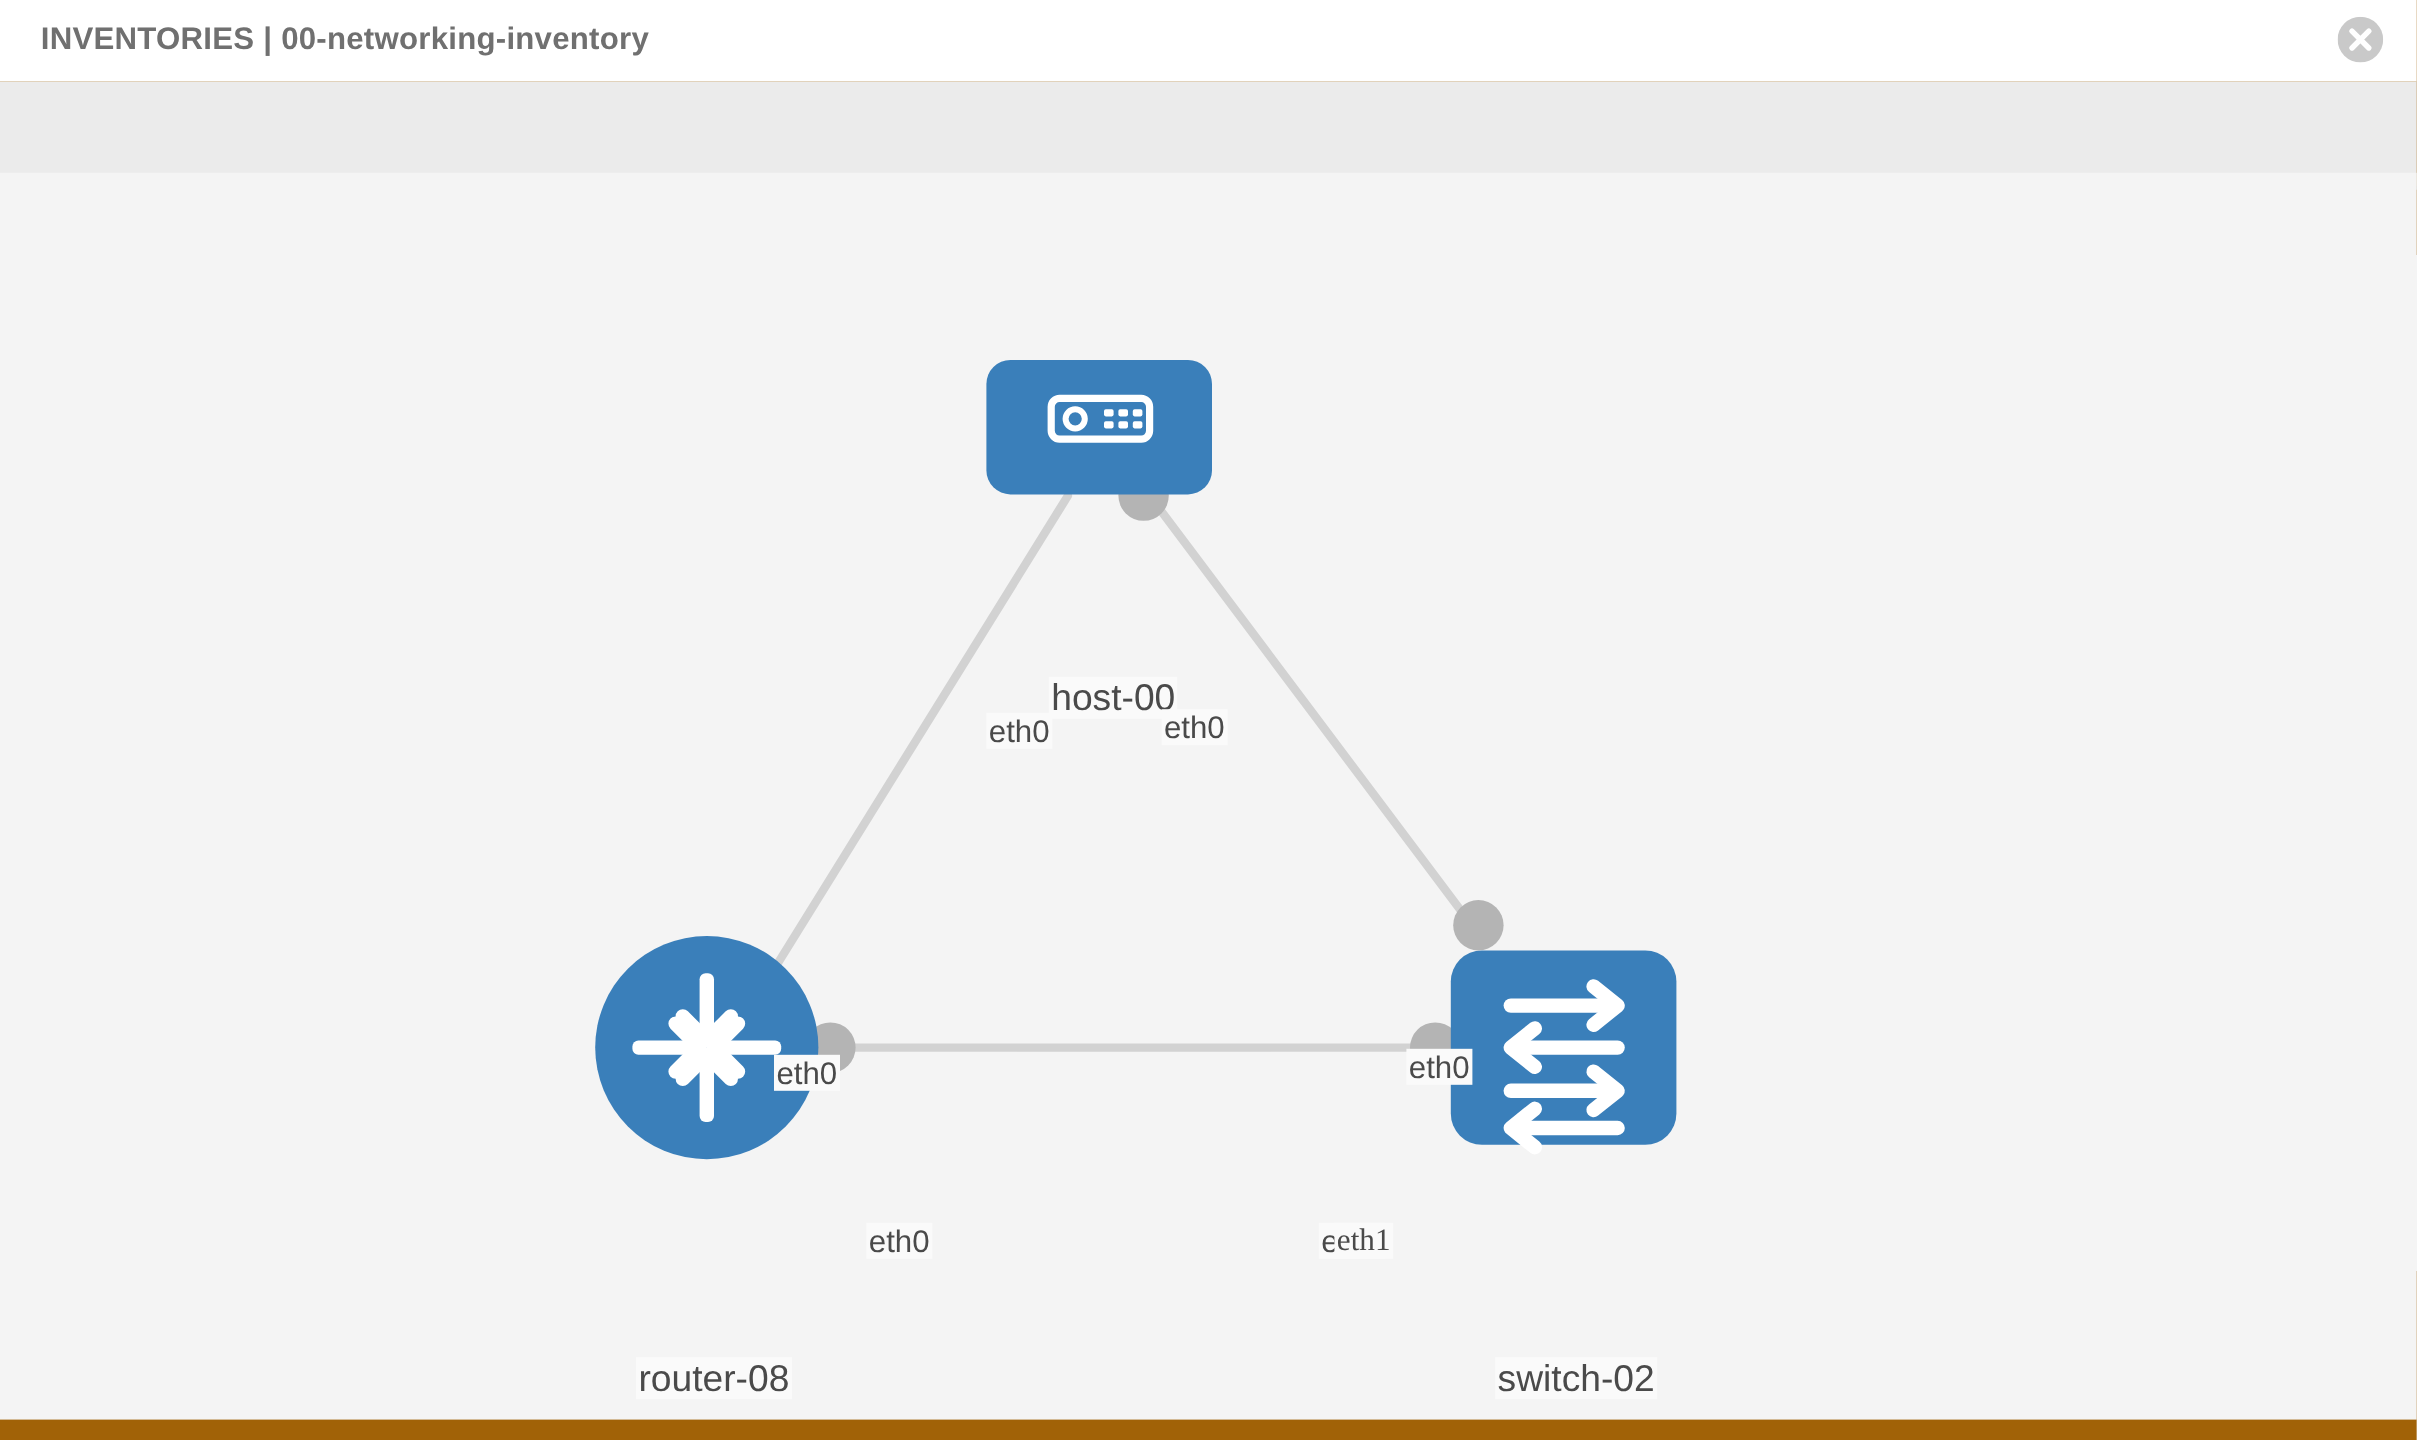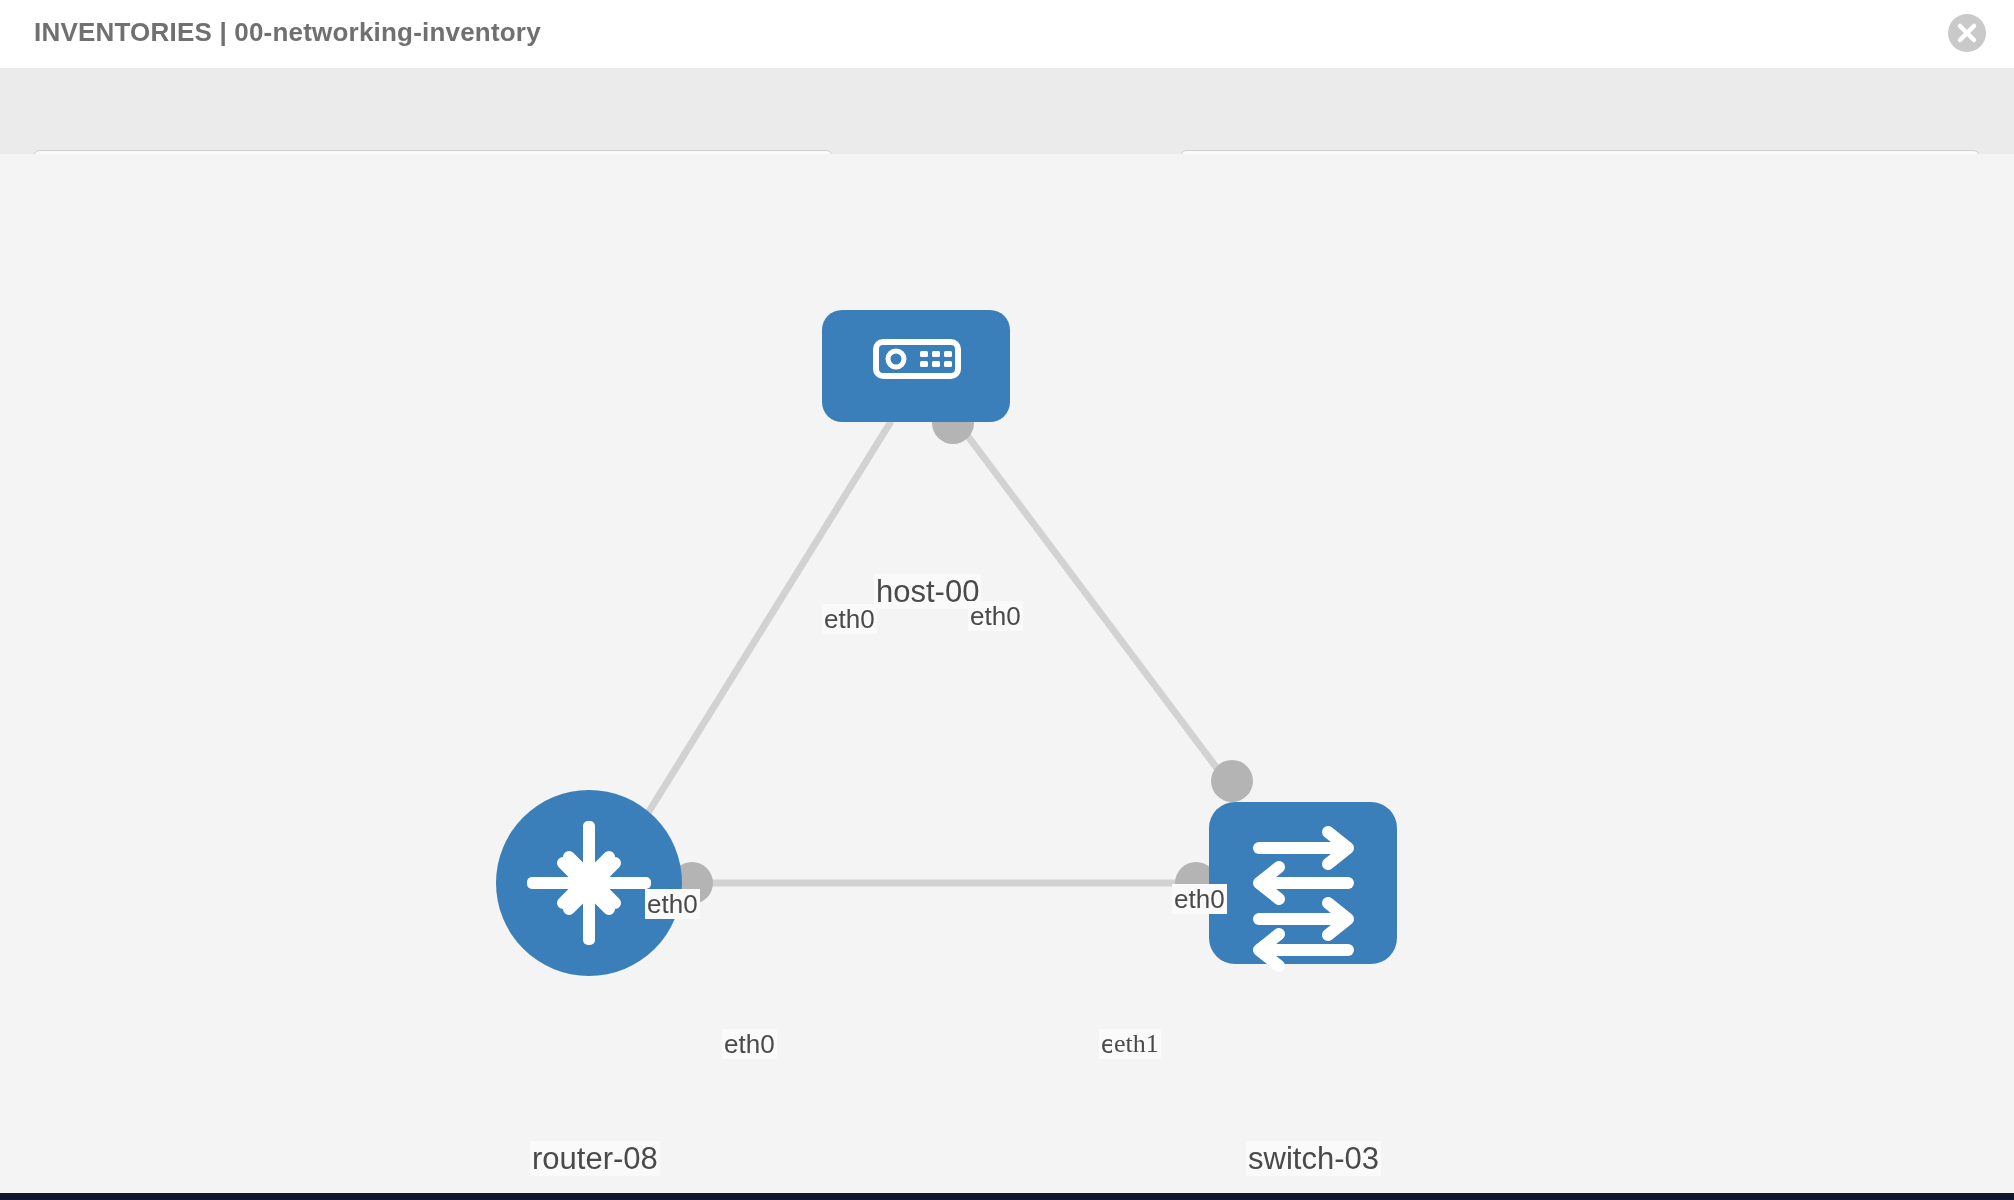--- a/index.html
+++ b/index.html
@@ -9,21 +9,21 @@
     height: 1200px;
     overflow: hidden;
     background: #f4f4f4;
     font-family: "Liberation Sans", sans-serif;
   }
 
   #app {
     position: relative;
     width: 2014px;
     height: 1200px;
-    background: #0f172a;
+    background: #a16207;
   }
 
   
   .titlebar {
     position: absolute;
     left: 0; top: 0;
     width: 2014px; height: 68px;
     background: #ffffff;
     box-sizing: border-box;
   }
@@ -88,21 +88,21 @@
   .tool-icon {
     position: absolute;
     cursor: pointer;
   }
   #wrench-icon { left: 1050px; top: 90px; width: 40px; height: 40px; }
   #key-icon    { left: 1110px; top: 90px; width: 40px; height: 40px; }
 
   
   .canvas {
     position: absolute;
-    left: 0; top: 154px;
+    left: 0; top: 144px;
     width: 2014px; height: 1039px;
     background: #f4f4f4;
     overflow: hidden;
   }
   #topology-svg {
     position: absolute;
     left: 0; top: 0;
     width: 2014px; height: 1039px;
   }
 
@@ -240,21 +240,21 @@
           <line x1="1259" y1="765" x2="1345" y2="765"></line>
           <polyline points="1328,749 1348,765 1328,781"></polyline>
           <line x1="1348" y1="796" x2="1262" y2="796"></line>
           <polyline points="1279,780 1259,796 1279,812"></polyline>
         </g>
       </g>
     </svg>
 
     <div class="node-label node-name" style="left:874px; top:420px;">host-00</div>
     <div class="node-label node-name" style="left:530px; top:987px;">router-08</div>
-    <div class="node-label node-name" style="left:1246px; top:987px;">switch-03</div>
+    <div class="node-label node-name" style="left:1246px; top:987px;">switch-02</div>
 
     <div class="node-label port-label" style="left:822px; top:450px;">eth0</div>
     <div class="node-label port-label" style="left:968px; top:447px;">eth0</div>
 
     <div class="node-label port-label" style="left:645px; top:735px;">eth0</div>
     <div class="node-label port-label" style="left:1172px; top:730px;">eth0</div>
 
     <div class="node-label port-label" style="left:722px; top:875px;">eth0</div>
     <div class="node-label port-label" style="left:1099px; top:875px;">eth0</div>
     <div class="node-label port-label" style="left:1112px; top:875px;font-family:Liberation Serif, serif;">eth1</div>

